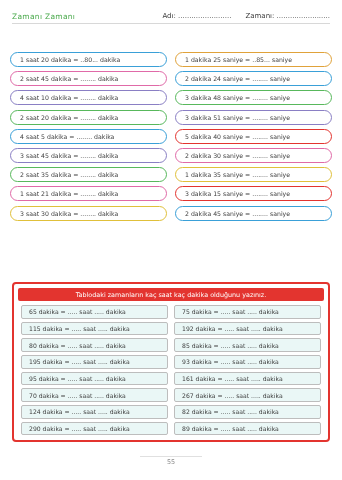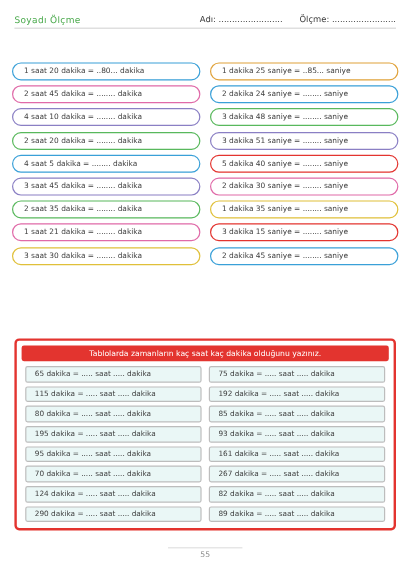--- a/index.html
+++ b/index.html
@@ -157,24 +157,24 @@
     height: 1px;
     background: #e0e0e0;
   }
 </style>
 </head>
 <body>
 
 <div class="page">
 
   <div class="header">
-    <div class="header-title">Soyadı Ölçme</div>
+    <div class="header-title">Zamanı Zamanı</div>
     <div class="header-fields">
       <span>Adı: ........................</span>
-      <span>Ölçme: ........................</span>
+      <span>Zamanı: ........................</span>
     </div>
   </div>
   <div class="header-rule"></div>
 
 
   <div class="columns">
     <div class="col">
       <div class="pill" style="border-color:#3aa0d8">1 saat 20 dakika = ..80... dakika</div>
       <div class="pill" style="border-color:#e06aa8">2 saat 45 dakika = ........ dakika</div>
       <div class="pill" style="border-color:#8a7fc4">4 saat 10 dakika = ........ dakika</div>
@@ -192,21 +192,21 @@
       <div class="pill" style="border-color:#8a7fc4">3 dakika 51 saniye = ........ saniye</div>
       <div class="pill" style="border-color:#e3342f">5 dakika 40 saniye = ........ saniye</div>
       <div class="pill" style="border-color:#e06aa8">2 dakika 30 saniye = ........ saniye</div>
       <div class="pill" style="border-color:#e0c03a">1 dakika 35 saniye = ........ saniye</div>
       <div class="pill" style="border-color:#e3342f">3 dakika 15 saniye = ........ saniye</div>
       <div class="pill" style="border-color:#3aa0d8">2 dakika 45 saniye = ........ saniye</div>
     </div>
   </div>
 
   <div class="exbox">
-    <div class="exbox-title">Tablolarda zamanların kaç saat kaç dakika olduğunu yazınız.</div>
+    <div class="exbox-title">Tablodaki zamanların kaç saat kaç dakika olduğunu yazınız.</div>
     <div class="extable">
       <div class="excol">
         <div class="excell">65 dakika = ..... saat ..... dakika</div>
         <div class="excell">115 dakika = ..... saat ..... dakika</div>
         <div class="excell">80 dakika = ..... saat ..... dakika</div>
         <div class="excell">195 dakika = ..... saat ..... dakika</div>
         <div class="excell">95 dakika = ..... saat ..... dakika</div>
         <div class="excell">70 dakika = ..... saat ..... dakika</div>
         <div class="excell">124 dakika = ..... saat ..... dakika</div>
         <div class="excell">290 dakika = ..... saat ..... dakika</div>

